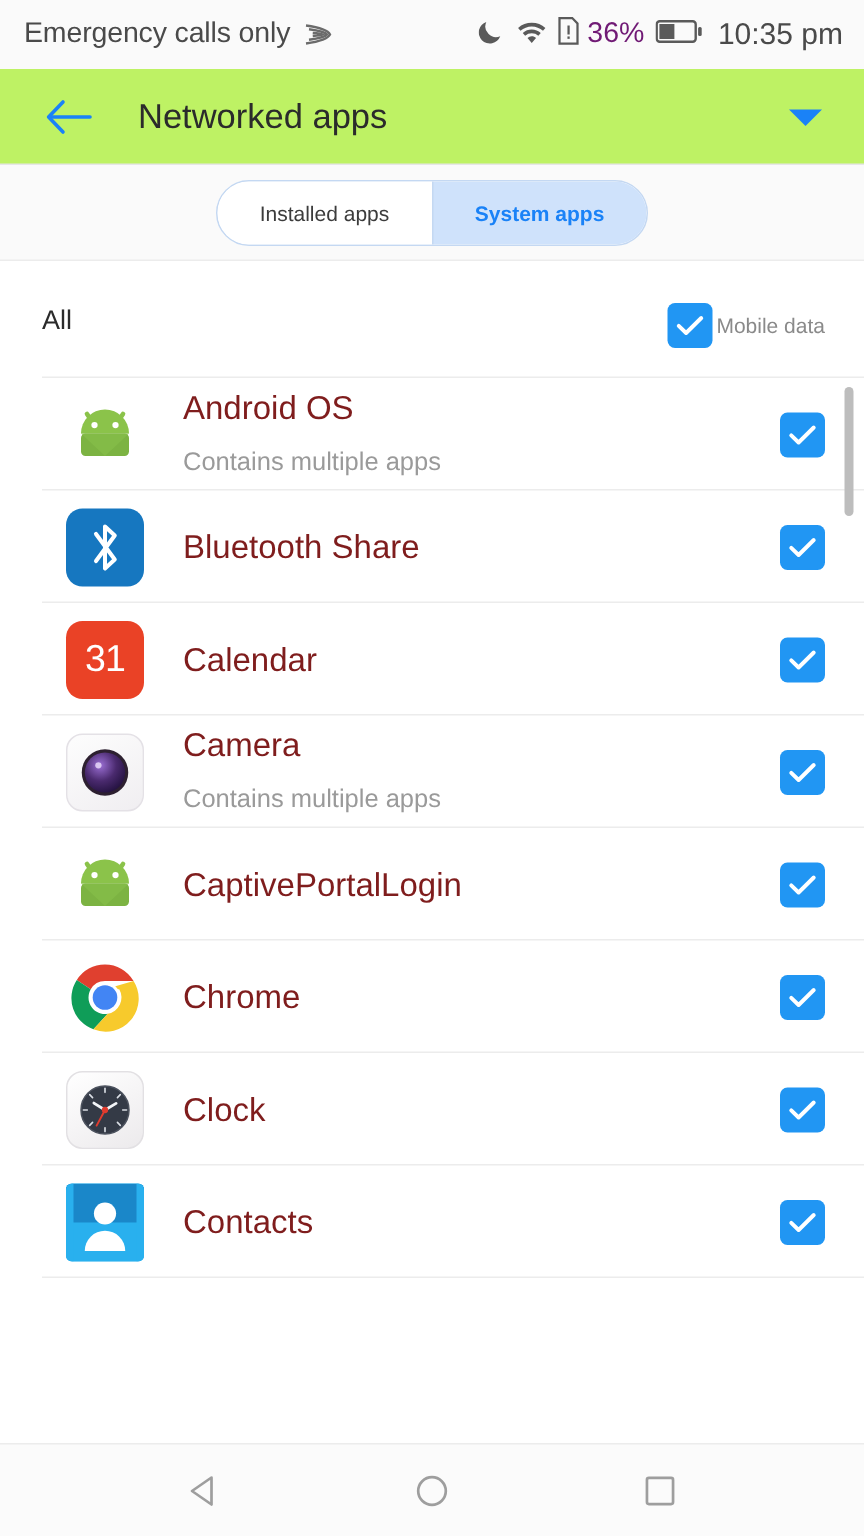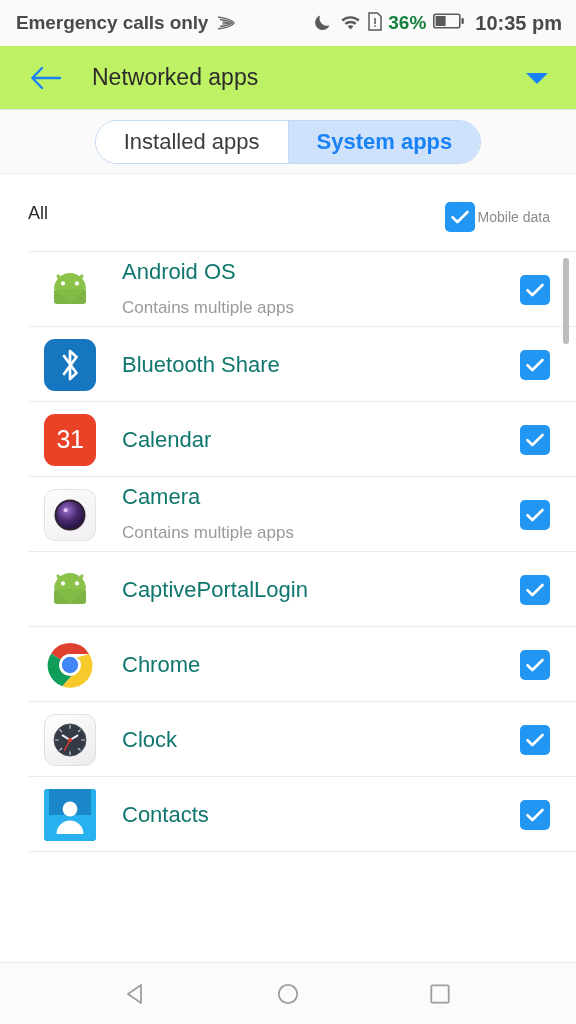--- a/index.html
+++ b/index.html
@@ -25,40 +25,39 @@
   
   .statusbar {
     height: 46px;
     flex: 0 0 46px;
     background: #fafafa;
     display: flex;
     align-items: center;
     justify-content: space-between;
     padding: 0 14px 0 16px;
     color: #4a4a4a;
-    font-weight: bold;
   }
   .status-left {
     display: flex;
     align-items: center;
     gap: 7px;
   }
   .status-carrier {
     font-size: 19px;
     color: #4a4a4a;
     letter-spacing: -0.1px;
   }
   .status-right {
     display: flex;
     align-items: center;
     gap: 7px;
   }
   .status-pct {
     font-size: 19px;
-    color: #15803d;
+    color: #701a75;
     margin-left: -1px;
   }
   .status-time {
     font-size: 20px;
     color: #4a4a4a;
     margin-left: 3px;
   }
   .sig-arcs { width: 22px; height: 20px; display: block; }
 
   
@@ -114,21 +113,21 @@
     border: 1px solid #c4d8f2;
     border-radius: 23px;
     overflow: hidden;
     background: #ffffff;
   }
   .seg {
     display: flex;
     align-items: center;
     justify-content: center;
     padding: 0 28px;
-    font-size: 22px;
+    font-size: 14px;
     cursor: pointer;
     white-space: nowrap;
   }
   .seg.inactive {
     background: #ffffff;
     color: #3c3c3c;
   }
   .seg.active {
     background: #cfe2fb;
     color: #1a82f7;
@@ -225,21 +224,21 @@
   .app-text {
     flex: 1 1 auto;
     margin-left: 26px;
     display: flex;
     flex-direction: column;
     justify-content: center;
     min-width: 0;
   }
   .app-name {
     font-size: 22px;
-    color: #0f766e;
+    color: #7f1d1d;
     line-height: 1.18;
     white-space: nowrap;
     overflow: hidden;
   }
   .app-sub {
     font-size: 17px;
     color: #9a9a9a;
     line-height: 1.3;
     margin-top: 12px;
     white-space: nowrap;

